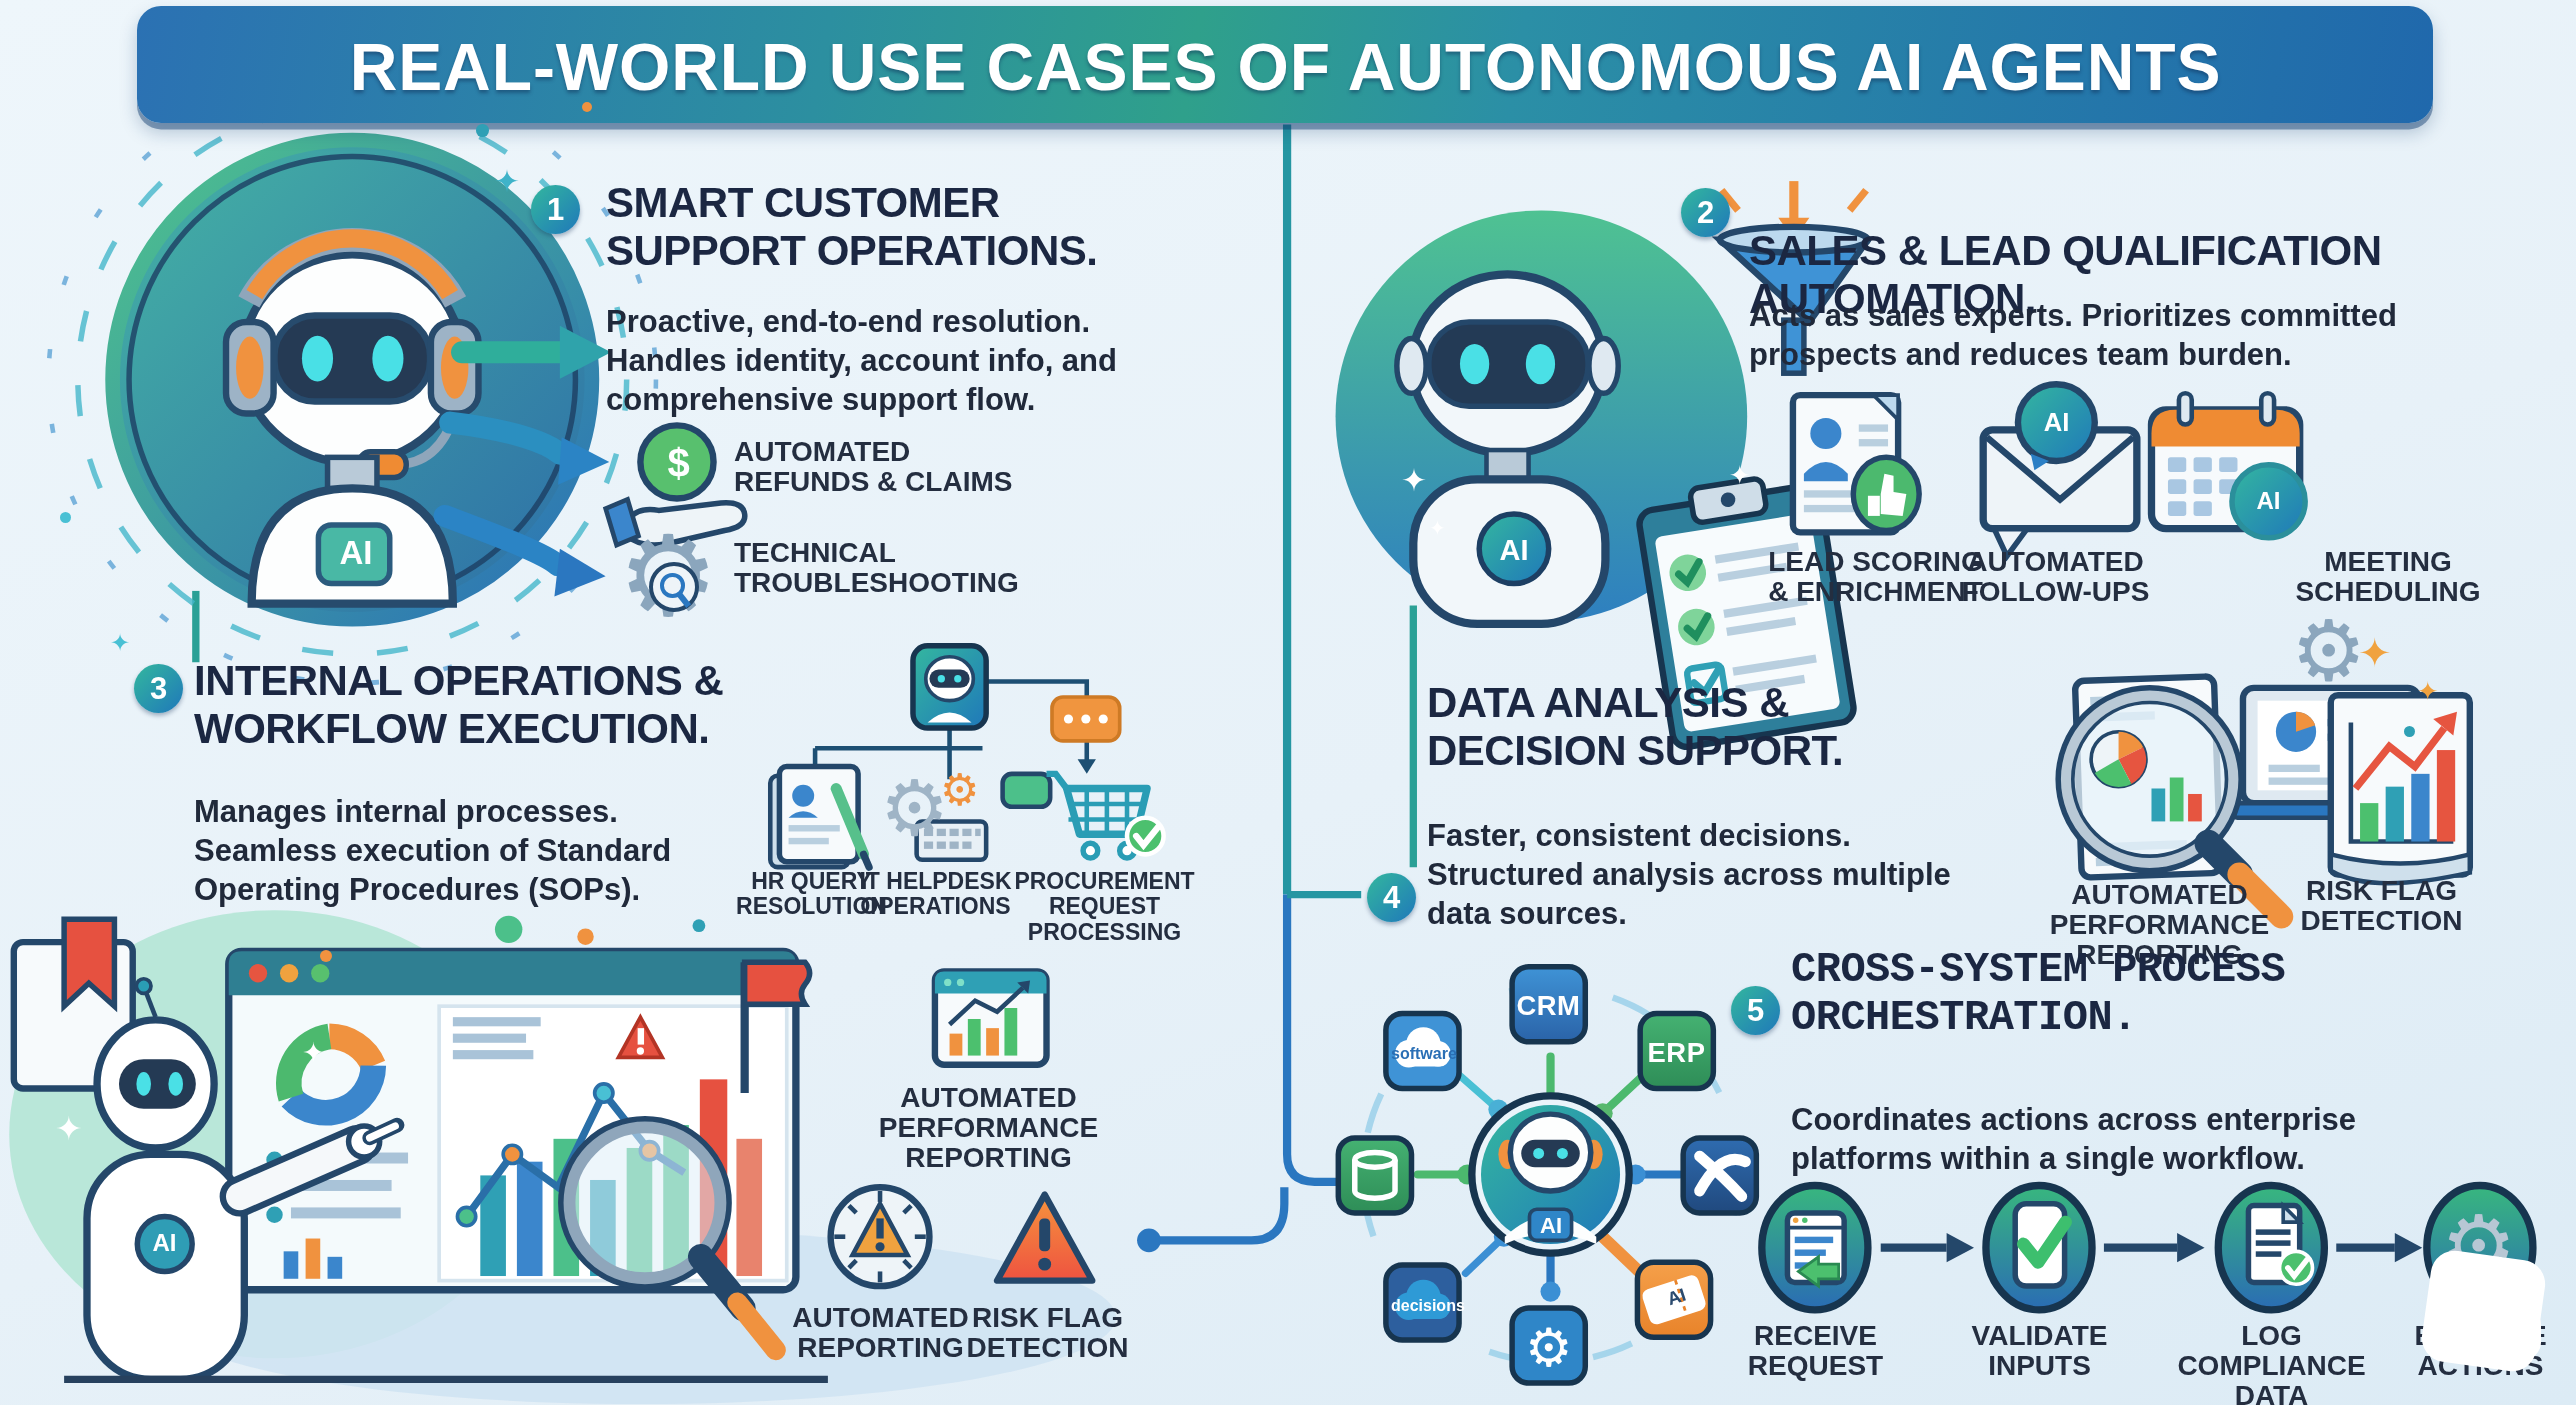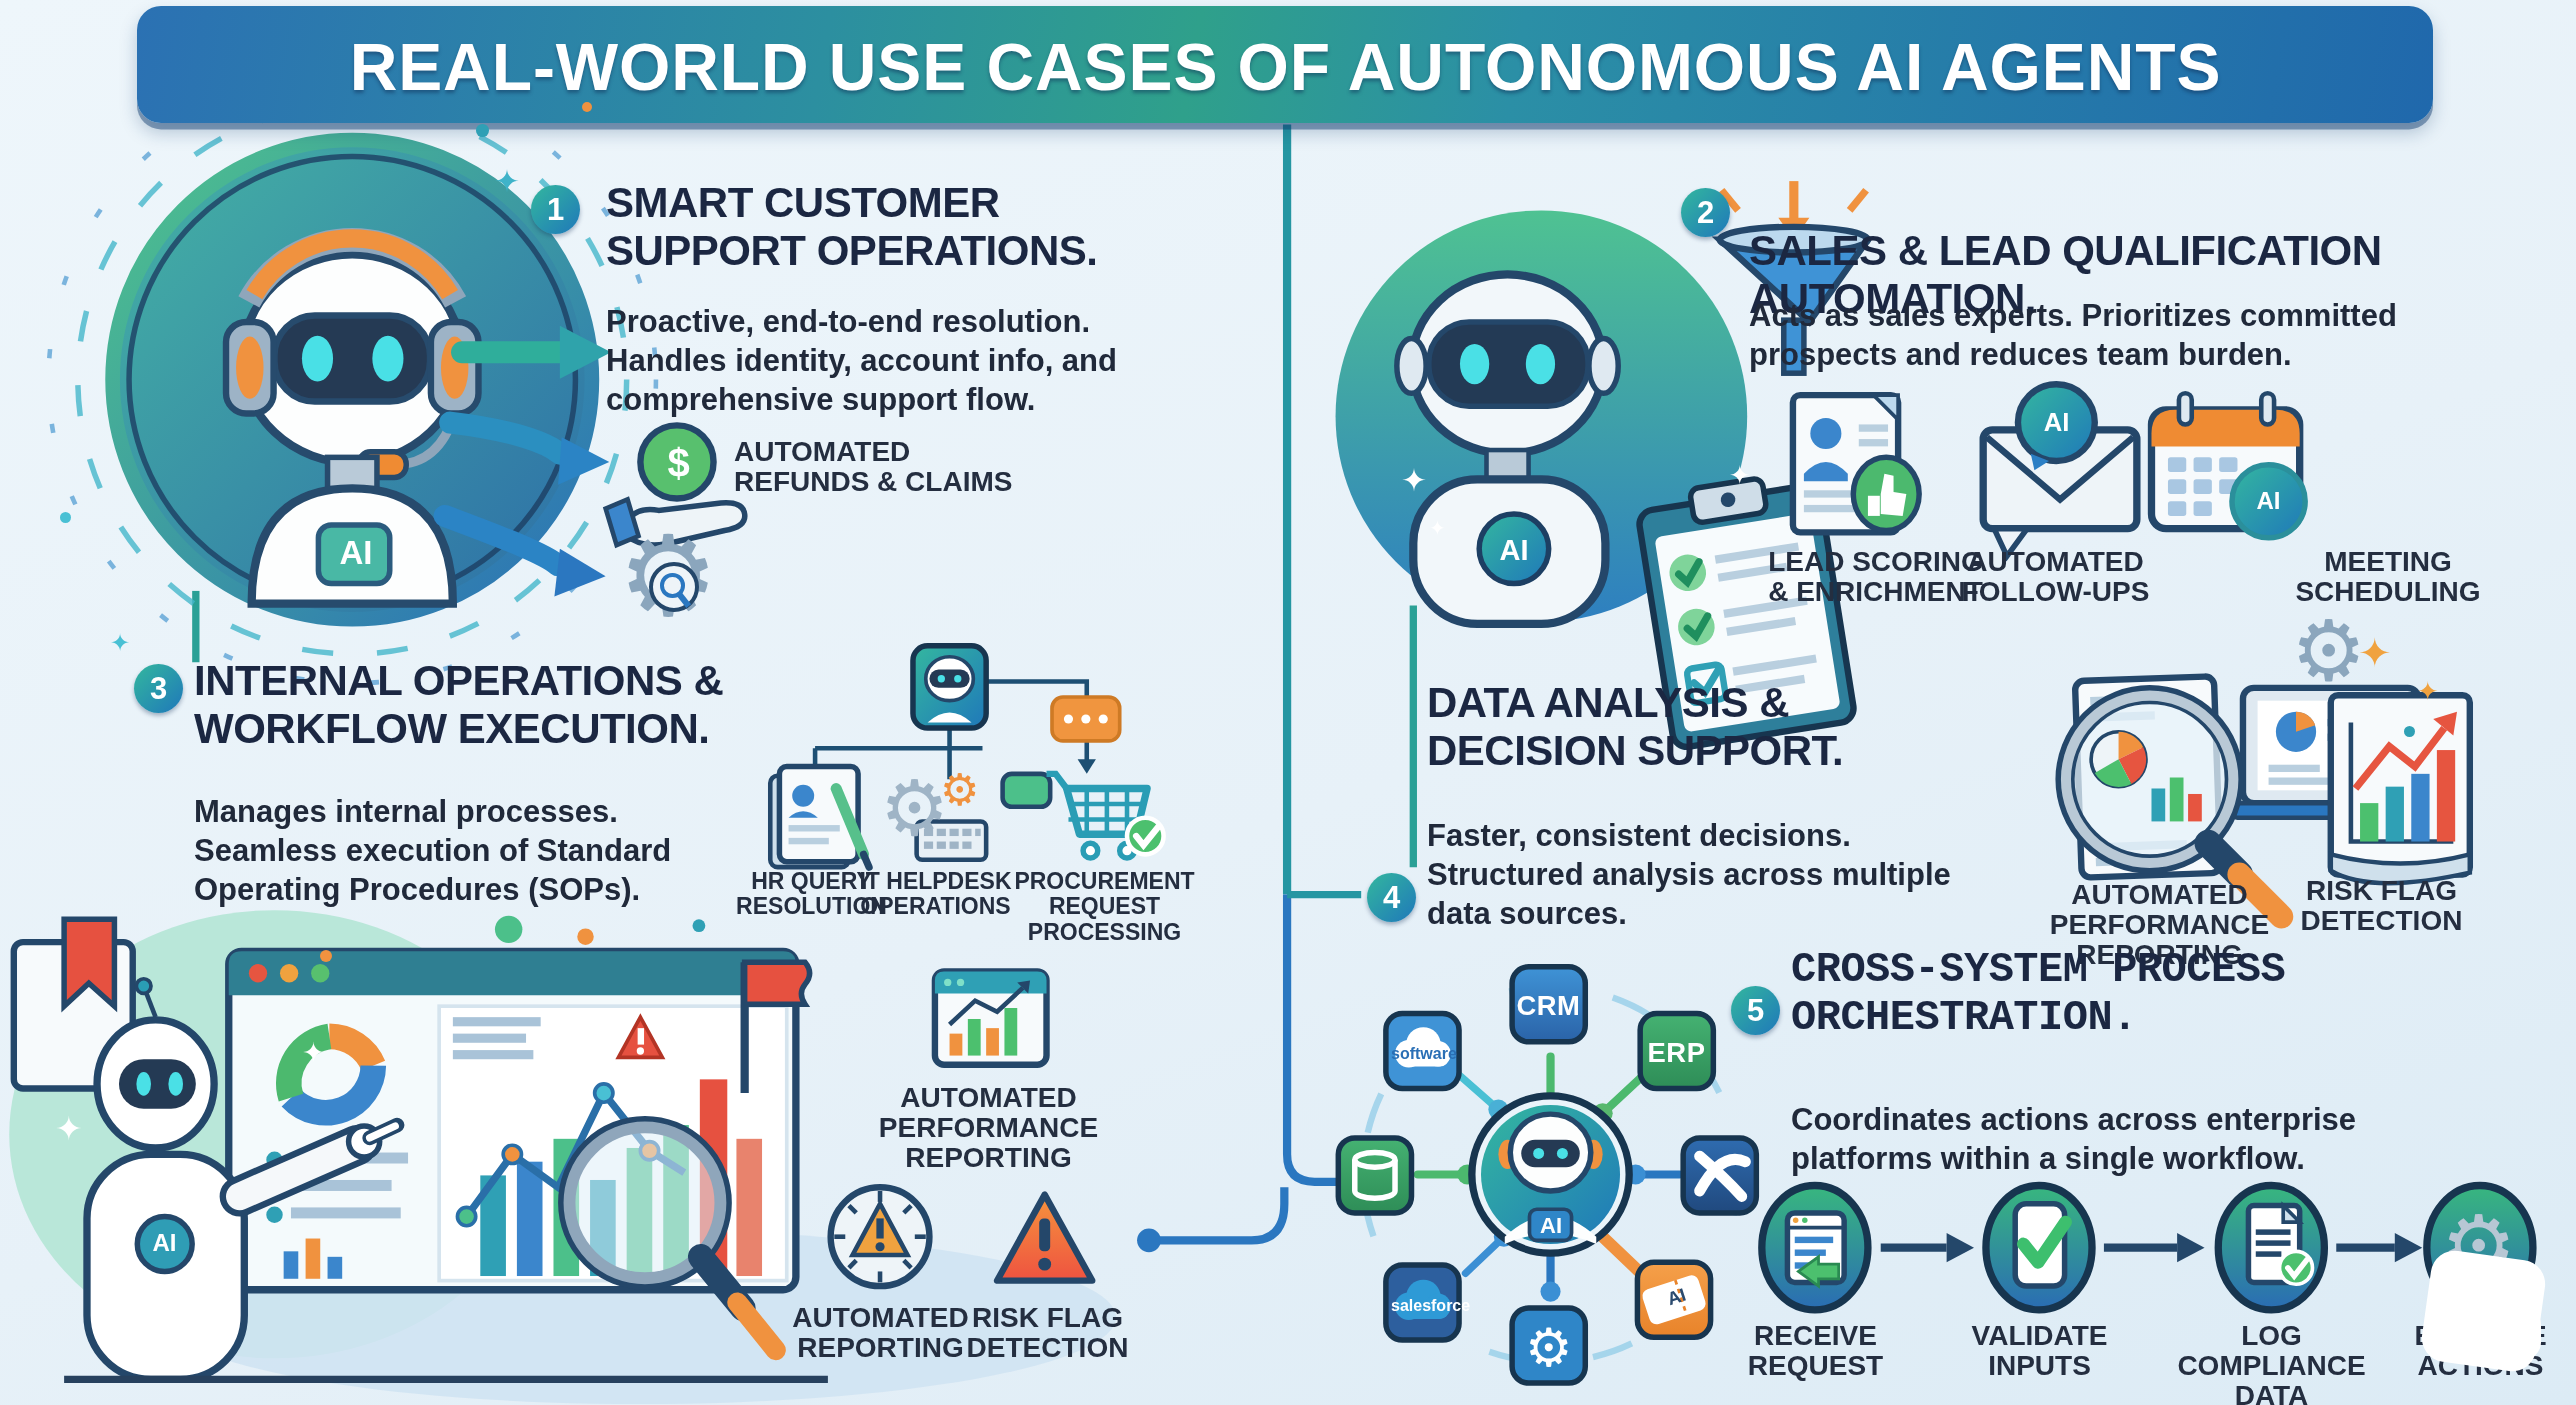--- a/index.html
+++ b/index.html
@@ -507,20 +507,22 @@
 Handles identity, account info, and
 comprehensive support flow.</div>
   <div class="abs chip" style="left:322px;top:534px;width:68px;font-size:33px;">AI</div>
   <div class="abs chip" style="left:660px;top:441px;width:37px;font-size:40px;">$</div>
   <div class="abs lbl preline" style="left:734px;top:437px;width:329px;">AUTOMATED
 REFUNDS &amp; CLAIMS</div>
   <span class="abs gear" style="left:618px;top:521px;font-size:112px;">⚙</span>
   <div class="abs" style="left:649px;top:562px;width:42px;height:42px;border-radius:50%;background:#eef4f8;border:4.6px solid #24476a;"></div>
   <div class="abs" style="left:660px;top:573px;width:16.5px;height:16.5px;border-radius:50%;border:4.6px solid #2a77c0;"></div>
   <div class="abs" style="left:681px;top:593px;width:5.5px;height:14.6px;background:#2a77c0;transform:rotate(-38deg);"></div>
+  <div class="abs lbl preline" style="left:734px;top:538px;width:329px;">TECHNICAL
+TROUBLESHOOTING</div>
 
   <div class="abs numbadge" style="left:1681px;top:188px;">
       <span>2</span>
     </div>
   <div class="abs hd preline" style="left:1749px;top:179px;width:768px;margin-top:48px;">SALES &amp; LEAD QUALIFICATION
 AUTOMATION.</div>
   <div class="abs bd preline" style="left:1749px;top:296px;width:787px;">Acts as sales experts. Prioritizes committed
 prospects and reduces team burden.</div>
   <div class="abs chip" style="left:1481px;top:534px;width:66px;font-size:29px;">AI</div>
   <div class="abs chip" style="left:2029px;top:408px;width:55px;font-size:25.6px;">AI</div>
@@ -588,21 +590,21 @@
 PERFORMANCE
 REPORTING</div>
   <div class="abs lbl preline ctr" style="left:773px;top:1303px;width:215px;">AUTOMATED
 REPORTING</div>
   <div class="abs lbl preline ctr" style="left:940px;top:1303px;width:215px;">RISK FLAG
 DETECTION</div>
 
   <div class="abs tile-label" style="left:1512px;top:990px;width:73px;">CRM</div>
   <div class="abs tile-label" style="left:1640px;top:1037px;width:73px;">ERP</div>
   <div class="abs cloud-label" style="left:1391px;top:1045px;width:64px;color:#2a6fb5;">software</div>
-  <div class="abs cloud-label" style="left:1391px;top:1297px;width:64px;color:#ffffff;">salesforce</div>
+  <div class="abs cloud-label" style="left:1391px;top:1297px;width:64px;color:#ffffff;">decisions</div>
   <div class="abs" style="left:1658px;top:1286px;width:37px;text-align:center;font-weight:800;font-size:18.3px;color:#2a4a6e;transform:rotate(-18deg);">AI</div>
   <span class="abs gear" style="left:1525px;top:1321px;font-size:53px;color:#ffffff;">⚙</span>
   <div class="abs chip" style="left:1530px;top:1213px;width:42px;font-size:22px;">AI</div>
 
   <div class="abs chip" style="left:137px;top:1229px;width:55px;font-size:24px;">AI</div>
 
   <span class="abs spark" style="left:494px;top:166px;color:#3fb3c9;">✦</span>
   <span class="abs spark" style="left:110px;top:631px;color:#49c0d4;font-size:24px;">✦</span>
   <span class="abs spark" style="left:1401px;top:465px;color:#ffffff;">✦</span>
   <span class="abs spark" style="left:1429px;top:518px;color:#ffffff;font-size:20px;">✦</span>

